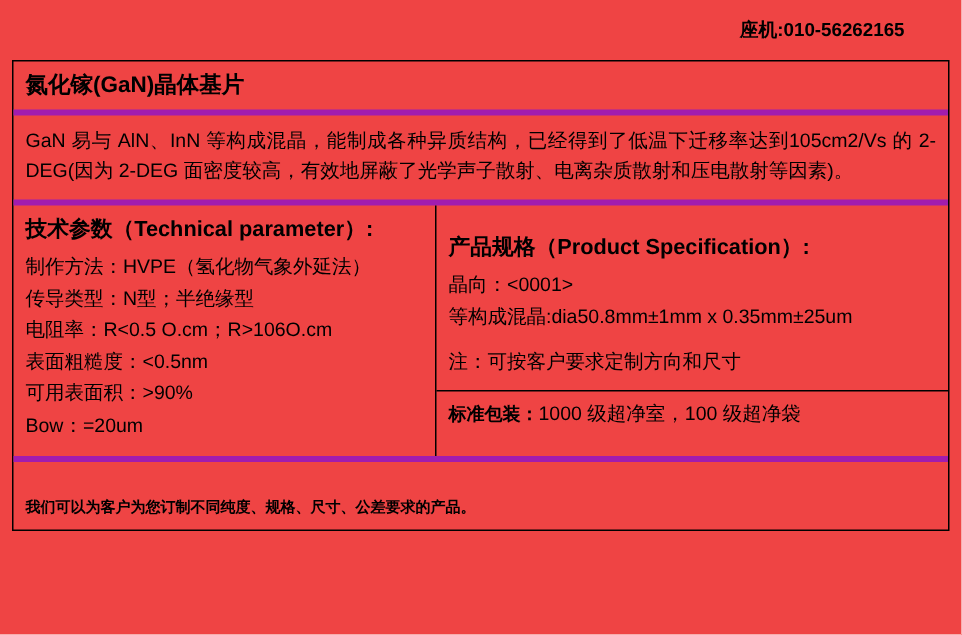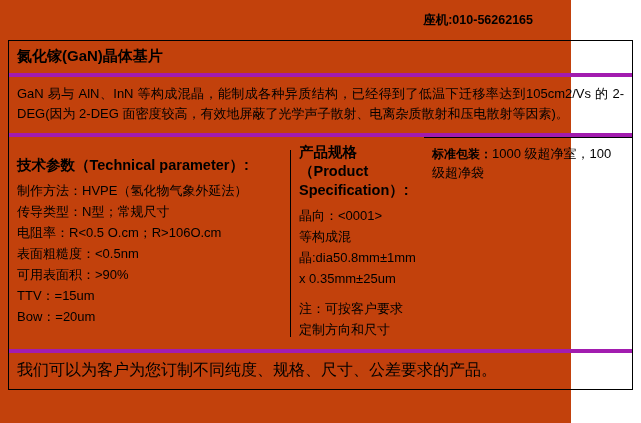--- a/index.html
+++ b/index.html
@@ -9,24 +9,24 @@
   }
   body {
     width: 641px;
     height: 423px;
     font-family: "Liberation Sans", sans-serif;
     color: #000000;
     overflow: hidden;
   }
   .page {
     position: relative;
-    width: 571px;
+    width: 641px;
     height: 423px;
     box-sizing: border-box;
-    background: #c2410c;
+    background: #ef4444;
   }
   
   .topbar {
     height: 40px;
     display: flex;
     align-items: center;
     justify-content: flex-end;
     padding-right: 10px;
     font-size: 12.5px;
     font-weight: bold;
@@ -76,21 +76,21 @@
     width: 282px;
     box-sizing: border-box;
     border-right: 1px solid #000;
     padding: 6px 8px 10px 8px;
   }
   .col-right {
     flex: 1;
     box-sizing: border-box;
     padding: 0;
     display: flex;
-    flex-direction: row;
+    flex-direction: column;
   }
   .rt-top {
     padding: 6px 8px 8px 8px;
     flex: 1;
   }
   .rt-bottom {
     border-top: 1px solid #000;
     padding: 6px 8px 7px 8px;
   }
   .sec-head {
@@ -113,22 +113,23 @@
     display: inline;
   }
   .pack-text {
     font-size: 13px;
     display: inline;
   }
 
   
   .footer-cell {
     padding: 7px 8px 8px 8px;
-    font-size: 16px;
-    font-weight: normal;
+    font-size: 10px;
+    font-weight: bold;
+    margin-top: 16px;
   }
   .bottom-space { height: 8px; }
 </style>
 </head>
 <body>
 
 <div class="page">
 
   <div class="topbar">
     <span class="item">座机:010-56262165</span>
@@ -146,25 +147,24 @@
         <div class="survey-body">GaN 易与 AlN、InN 等构成混晶，能制成各种异质结构，已经得到了低温下迁移率达到105cm2/Vs 的 2-DEG(因为 2-DEG 面密度较高，有效地屏蔽了光学声子散射、电离杂质散射和压电散射等因素)。</div>
       </div>
     </div>
 
     <div class="row">
       <div class="cols">
 
         <div class="col-left">
           <div class="sec-head">技术参数（Technical parameter）:</div>
           <div class="spec-line">制作方法：HVPE（氢化物气象外延法）</div>
-          <div class="spec-line">传导类型：N型；常规尺寸</div>
+          <div class="spec-line">传导类型：N型；半绝缘型</div>
           <div class="spec-line">电阻率：R&lt;0.5 O.cm；R&gt;106O.cm</div>
           <div class="spec-line">表面粗糙度：&lt;0.5nm</div>
           <div class="spec-line">可用表面积：&gt;90%</div>
-          <div class="spec-line">TTV：=15um</div>
           <div class="spec-line">Bow：=20um</div>
         </div>
 
         <div class="col-right">
           <div class="rt-top">
             <div class="sec-head">产品规格（Product Specification）:</div>
             <div class="spec-line">晶向：&lt;0001&gt;</div>
             <div class="spec-line">等构成混晶:dia50.8mm±1mm x 0.35mm±25um</div>
             <div class="note-line">注：可按客户要求定制方向和尺寸</div>
           </div>

